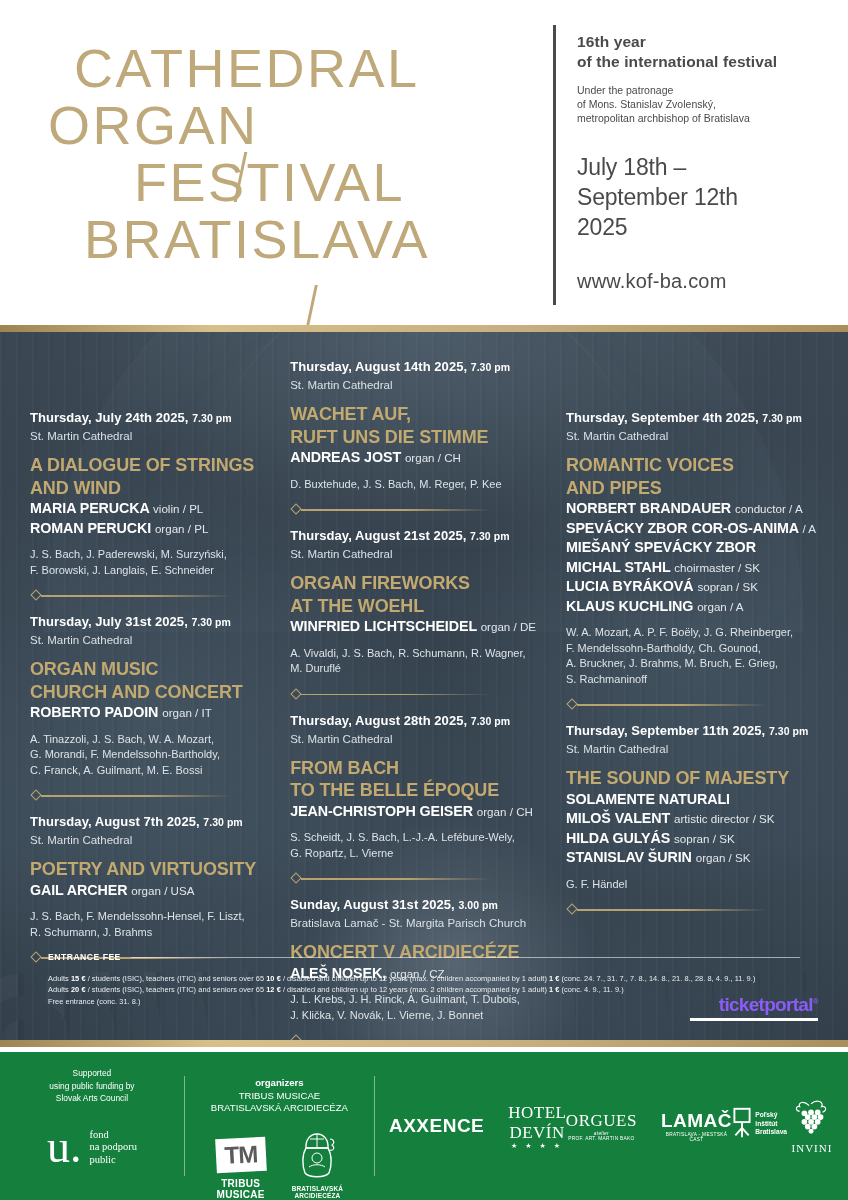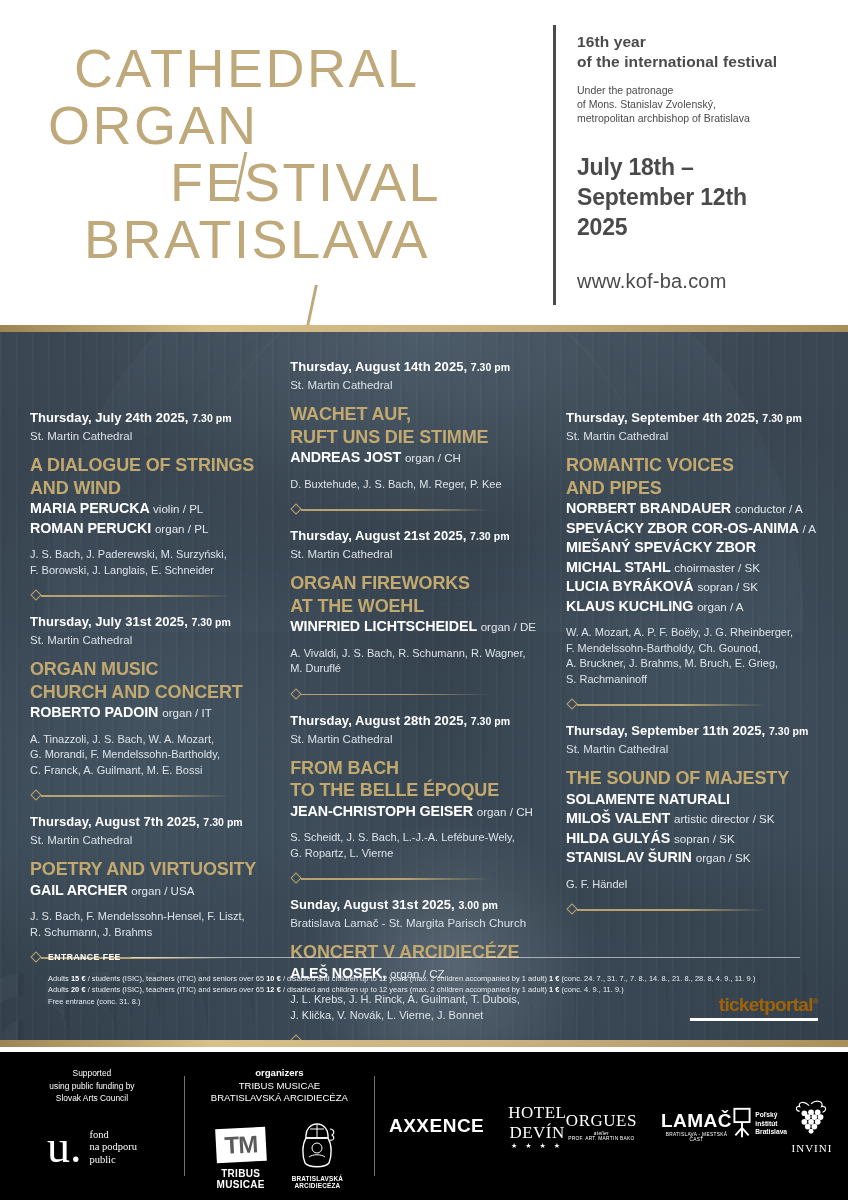--- a/index.html
+++ b/index.html
@@ -18,33 +18,33 @@
     font-family:"Liberation Sans", sans-serif;
     font-weight:400;
     color:#bfa97a;
     font-size:54px;
     line-height:57px;
     letter-spacing:2.5px;
     white-space:nowrap;
   }
   .tl-1 { margin-left:12px; }
   .tl-2 { margin-left:-14px; }
-  .tl-3 { margin-left:108px; }
+  .tl-3 { margin-left:72px; }
   .tl-4 { margin-left:22px; }
   
   .rtail { position:absolute; width:3px; background:#bfa97a; transform:skewX(-12deg); }
   .rtail-1 { left:177px; top:112px; height:50px; }
   .rtail-2 { left:247px; top:245px; height:55px; }
 
   .header-divider { position:absolute; left:553px; top:25px; width:3px; height:280px; background:#4a4a4a; }
 
   .hdr-right { position:absolute; left:577px; top:32px; width:255px; }
   .hdr-year { font-size:15.5px; font-weight:700; color:#4a4a4a; line-height:20px; letter-spacing:.1px; }
   .hdr-patron { margin-top:11px; font-size:10.5px; color:#4a4a4a; line-height:14.2px; }
-  .hdr-dates { margin-top:26px; font-size:23px; font-weight:700; color:#4a4a4a; line-height:30px; letter-spacing:-.2px; }
+  .hdr-dates { margin-top:26px; font-size:23px; font-weight:400; color:#4a4a4a; line-height:30px; letter-spacing:-.2px; }
   .hdr-web { margin-top:28px; font-size:20px; color:#4a4a4a; letter-spacing:.2px; }
 
   
   .gold-band { position:absolute; left:0; width:848px; height:7px;
     background:linear-gradient(90deg,#9c8553 0%,#d8c08a 25%,#c8b080 60%,#a98f5c 100%); z-index:5; }
   .gold-top { top:325px; }
   .gold-bottom { top:1040px; }
 
   
   .program {
@@ -116,31 +116,31 @@
 
   
   .fee { position:absolute; left:0; top:952px; width:848px; z-index:3; padding:0 48px; }
   .fee-head { display:flex; align-items:center; gap:10px; }
   .fee-label { font-size:8.6px; font-weight:700; color:#ffffff; letter-spacing:.5px; white-space:nowrap; }
   .fee-rule { flex:1; height:1px; background:rgba(255,255,255,.55); }
   .fee-lines { margin-top:11px; }
   .fee-line { font-size:7.4px; color:#e9eef2; line-height:11.4px; letter-spacing:.05px; white-space:nowrap; }
   .fee-line b { font-weight:700; color:#ffffff; }
   .tp { position:absolute; right:30px; top:42px; text-align:right; }
-  .tp-word { font-size:19px; font-weight:700; color:#a16207; letter-spacing:-.7px; }
+  .tp-word { font-size:19px; font-weight:700; color:#8b5cf6; letter-spacing:-.7px; }
   .tp-word sup { font-size:8px; vertical-align:super; }
   .tp-rule { margin-top:2px; height:3px; background:#ffffff; width:128px; margin-left:auto; }
 
   
-  .footer { position:absolute; left:0; top:1047px; width:848px; height:153px; background:#000000;
+  .footer { position:absolute; left:0; top:1047px; width:848px; height:153px; background:#15803d;
             border-top:5px solid #ffffff; display:flex; align-items:center; }
   .fcell { position:relative; height:118px; display:flex; flex-direction:column; align-items:center; justify-content:flex-start; }
   .fsep { width:1px; height:100px; background:rgba(255,255,255,.45); }
   .f-cap { font-size:8.4px; color:#ffffff; line-height:12.5px; text-align:center; }
-  .f-cap.b { font-weight:700; }
+  .f-cap.b { font-weight:700;margin-top:10px; }
   .f-cap.big { font-size:9.6px; }
   .logo-row { display:flex; align-items:flex-end; gap:18px; margin-top:16px; }
 
   .logo-u { display:flex; align-items:center; gap:8px; }
   .logo-u .u { font-family:"Liberation Serif", serif; font-size:46px; color:#fff; line-height:34px; font-weight:400; }
   .logo-u .txt { font-family:"Liberation Serif", serif; font-size:10.5px; color:#fff; line-height:12.5px; }
 
   .logo-tm { text-align:center; }
   .logo-tm .box { width:50px; height:34px; background:#fff; color:#5b5b5b; font-size:24px; font-weight:700;
                   display:flex; align-items:center; justify-content:center; transform:rotate(-3deg); letter-spacing:-1px; }

